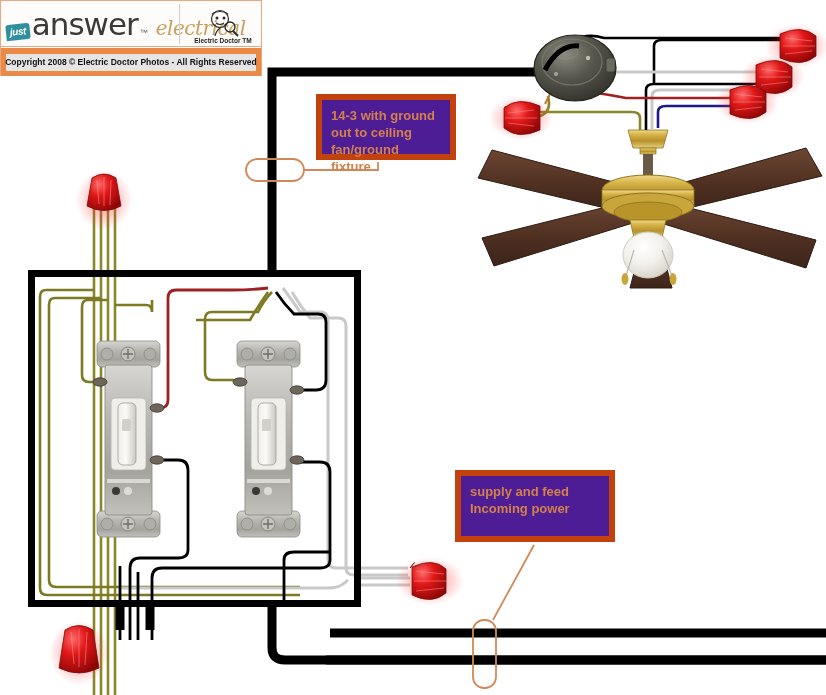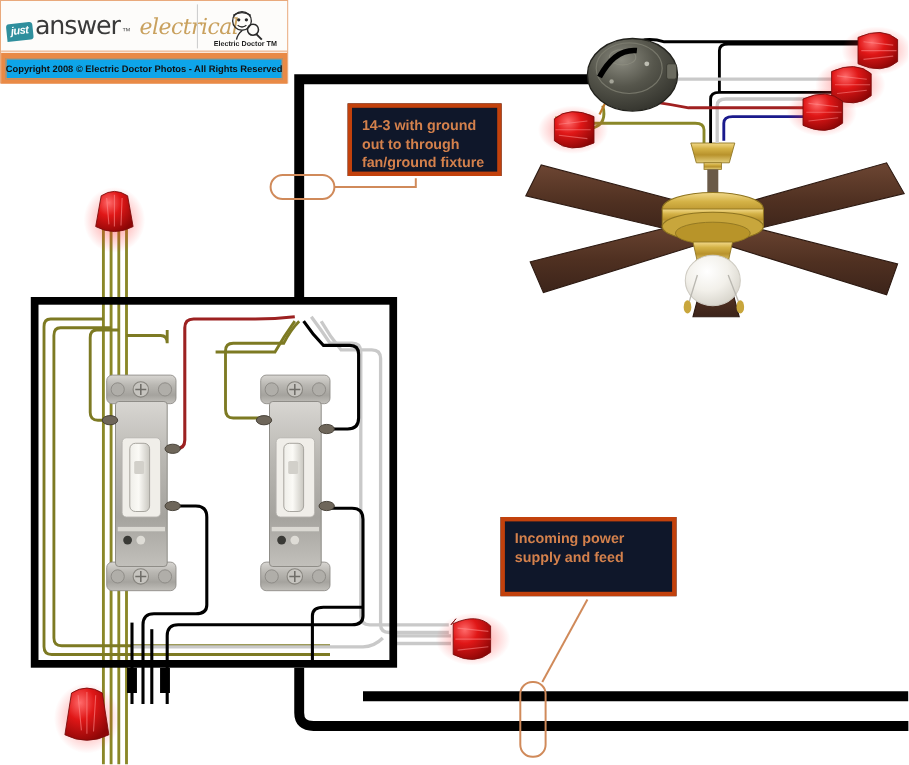--- a/index.html
+++ b/index.html
@@ -23,21 +23,21 @@
   .logo-brand{
     flex:0 0 auto;display:flex;align-items:baseline;padding-left:5px;gap:2px;
   }
   .logo-just{
     display:inline-block;background:#2f8f9d;color:#fff;font-size:10px;
     font-style:italic;font-weight:bold;padding:2px 4px 3px 4px;
     border-radius:3px 3px 3px 0;transform:rotate(-6deg);
     font-family:"Liberation Sans",sans-serif;letter-spacing:-.5px;
   }
   .logo-answer{
-    font-size:23px;color:#3a3a3a;font-weight:normal;letter-spacing:-1px;
+    font-size:31px;color:#3a3a3a;font-weight:normal;letter-spacing:-1px;
     font-family:"DejaVu Sans",sans-serif;
   }
   .logo-tm{font-size:8px;color:#555;vertical-align:super;}
   .logo-electrical{
     font-size:20px;color:#c9a15e;font-style:italic;font-family:"DejaVu Serif",serif;
     margin-left:6px;letter-spacing:-.5px;
   }
   .logo-divider{
     position:absolute;left:178px;top:3px;width:1px;height:40px;background:#cfcfcf;
   }
@@ -46,31 +46,31 @@
     display:flex;flex-direction:column;align-items:center;justify-content:flex-end;
   }
   .doctor-face{position:relative;width:40px;height:28px;}
   .doctor-label{font-size:6.5px;font-weight:bold;color:#222;line-height:8px;white-space:nowrap;}
   .logo-copyright{
     position:absolute;left:0;top:47px;width:260px;height:28px;
     background:#e98a46;display:flex;align-items:center;justify-content:center;
     box-sizing:border-box;
   }
   .copy-inner{
-    background:#0ea5e9;width:252px;height:19px;display:flex;align-items:center;
+    background:#e5e5e5;width:252px;height:19px;display:flex;align-items:center;
     justify-content:center;border:1px solid #e98a46;box-sizing:border-box;
   }
   .copy-inner span{
     font-size:8.5px;font-weight:bold;color:#111;white-space:nowrap;
     font-family:"Liberation Sans",sans-serif;
   }
 
   
   .callout{
-    position:absolute;border:4px solid #c2410c;background:#0f172a;
+    position:absolute;border:6px solid #c2410c;background:#4c1d95;
     box-sizing:border-box;padding:7px 9px;
   }
   .callout p{
     margin:0;font-size:13px;font-weight:bold;color:#d4814c;
     line-height:17px;font-family:"Liberation Sans",sans-serif;
   }
   #callout-fan{left:316px;top:94px;width:140px;height:66px;}
   #callout-power{left:455px;top:470px;width:160px;height:72px;}
 
   
@@ -376,22 +376,22 @@
     </div>
     <div class="logo-copyright">
       <div class="copy-inner">
         <span>Copyright 2008  ©  Electric Doctor Photos - All Rights Reserved</span>
       </div>
     </div>
   </div>
 
   <div class="callout" id="callout-fan">
     <p>14-3 with ground</p>
-    <p>out to through</p>
+    <p>out to ceiling</p>
     <p>fan/ground fixture</p>
   </div>
 
   <div class="callout" id="callout-power">
+    <p>supply and feed</p>
     <p>Incoming power</p>
-    <p>supply and feed</p>
   </div>
 
 </div>
 
 </body></html>

